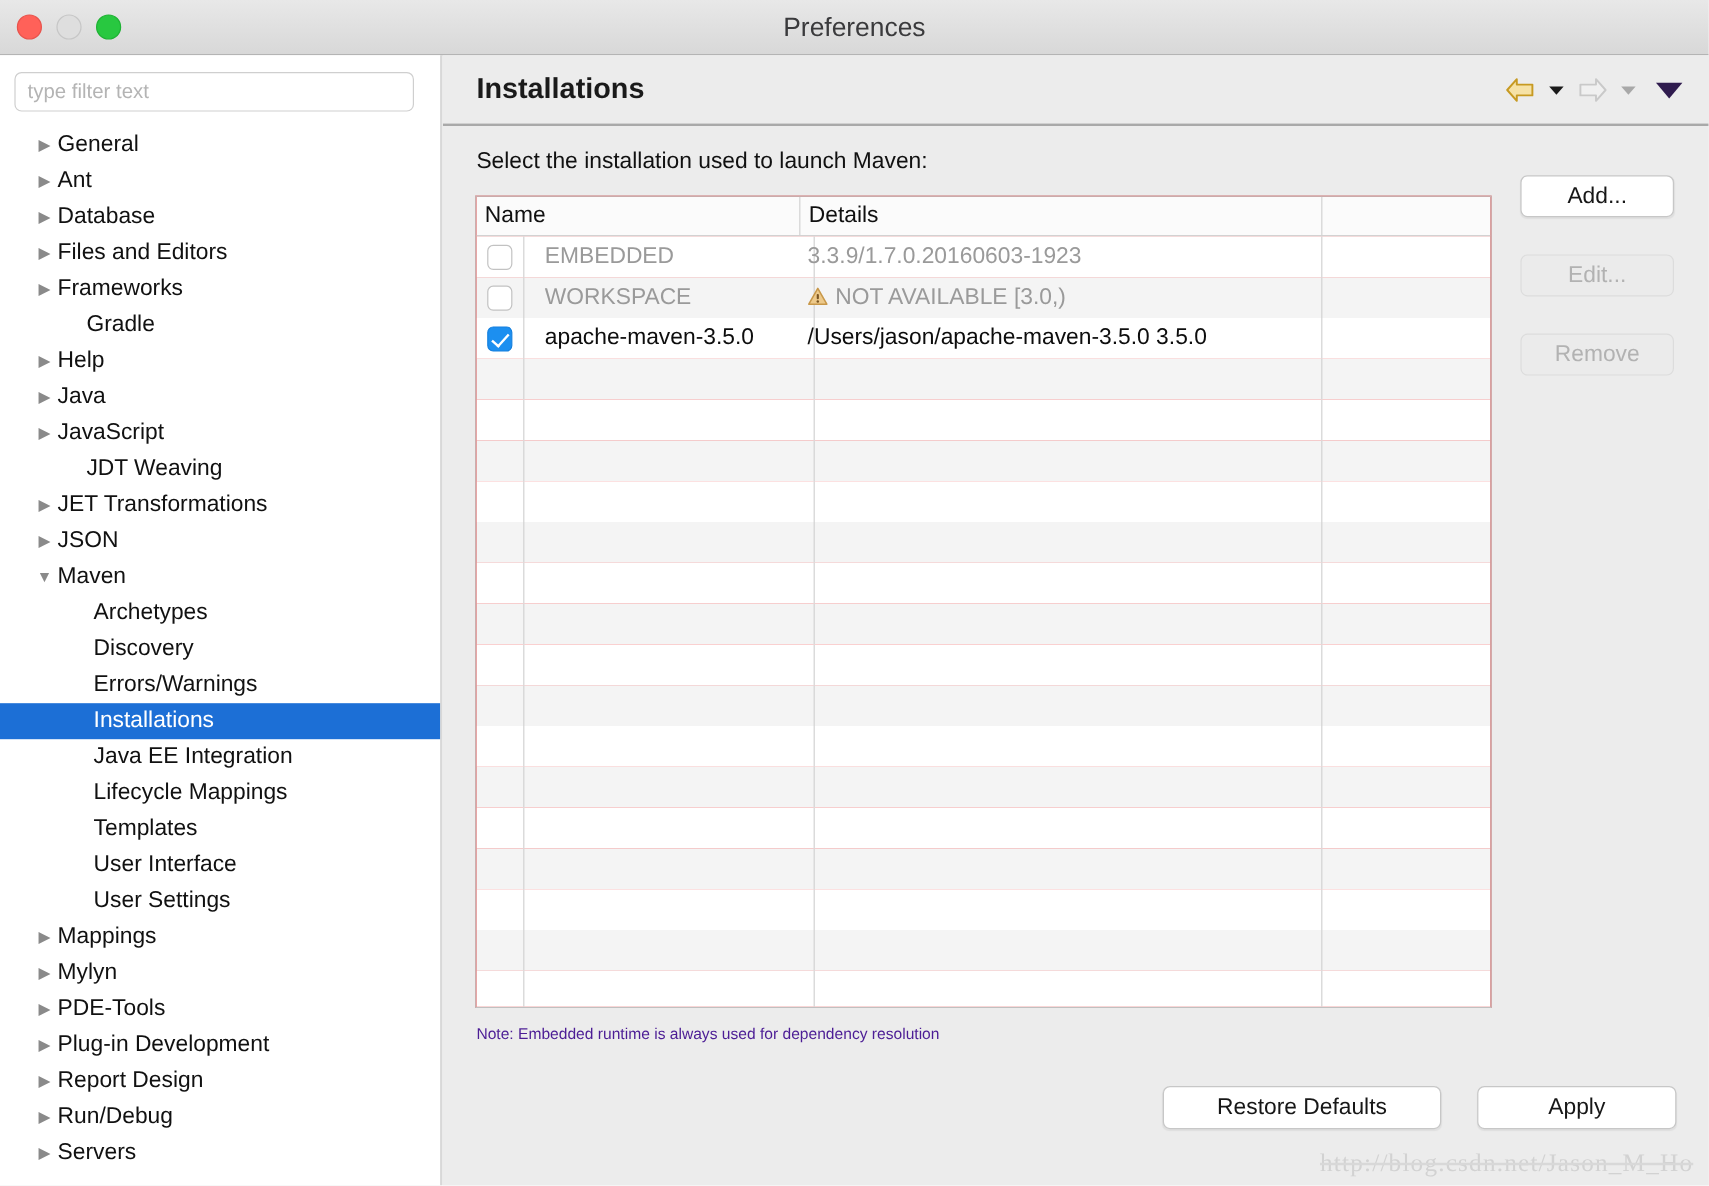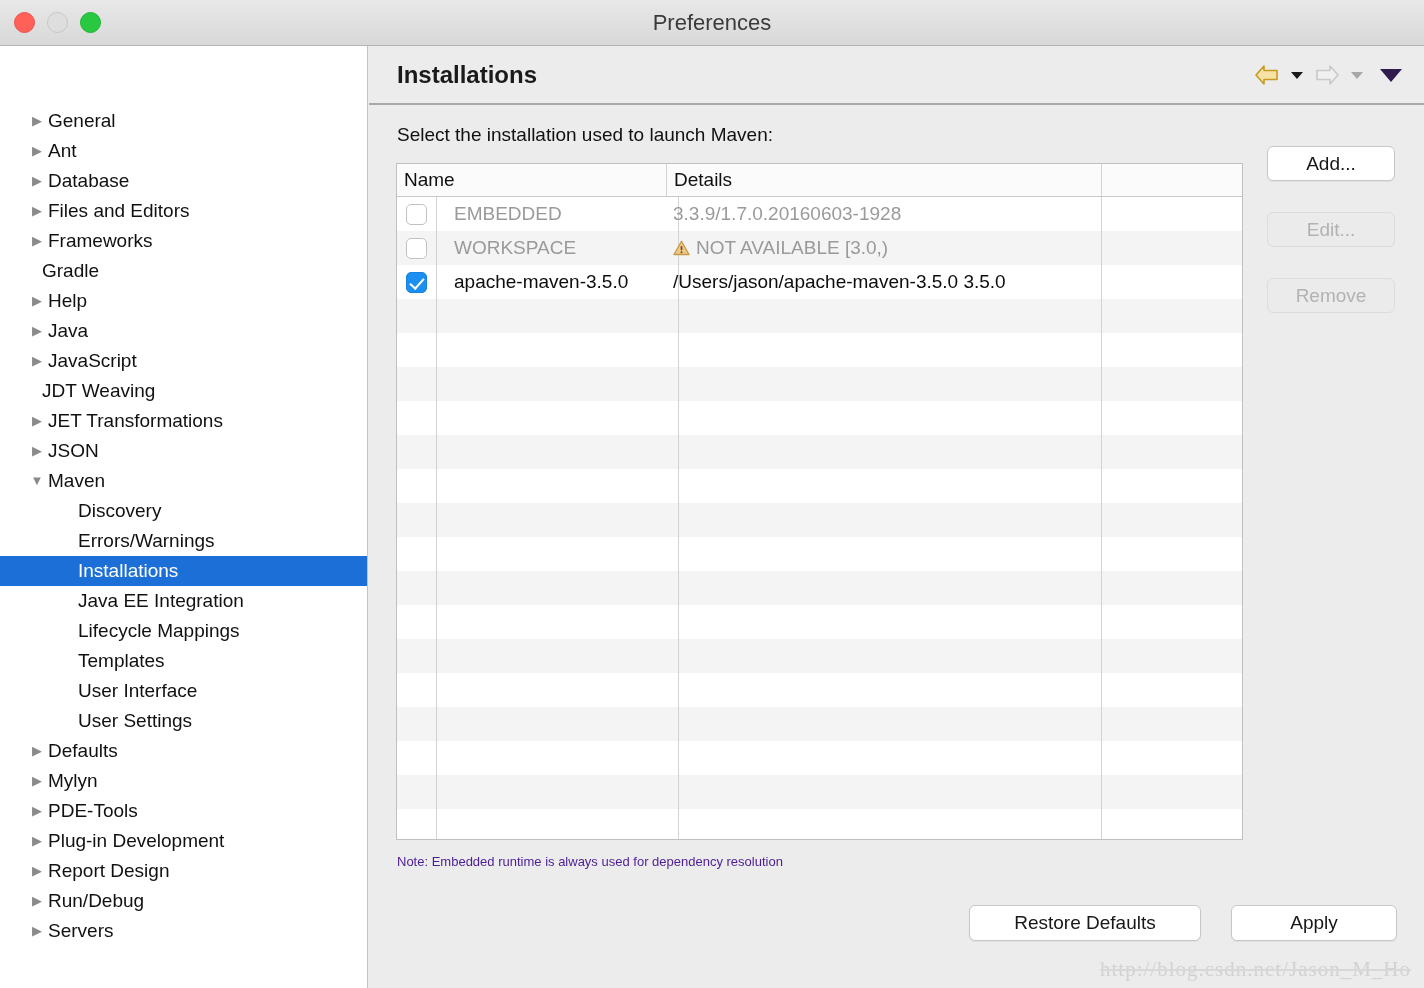--- a/index.html
+++ b/index.html
@@ -105,21 +105,21 @@
     width: 18px;
     height: 30px;
     line-height: 30px;
     text-align: center;
     color: #8a8a8a;
     font-size: 13px;
   }
   .tree-label { display: inline-block; }
   .lvl1 .twisty { left: 28px; }
   .lvl1 .tree-label { margin-left: 48px; }
-  .lvl1.noarrow .tree-label { margin-left: 42px; }
+  .lvl1.noarrow .tree-label { margin-left: 72px; }
   .lvl2 .tree-label { margin-left: 78px; }
 
   
   .main {
     position: absolute;
     left: 369px; top: 46px;
     width: 1055px; height: 942px;
     background: #ececec;
     overflow: hidden;
   }
@@ -344,43 +344,47 @@
   <div class="titlebar">
     <div class="traffic">
       <span class="light close"></span>
       <span class="light min"></span>
       <span class="light max"></span>
     </div>
     <div class="window-title">Preferences</div>
   </div>
 
   <div class="sidebar">
+    <div class="filter-wrap">
+      <input class="filter-input" type="text" placeholder="type filter text" style="">
+    </div>
     <div class="tree" id="tree">
         <div class="tree-row lvl1"><span class="twisty">▶</span><span class="tree-label">General</span></div>
         <div class="tree-row lvl1"><span class="twisty">▶</span><span class="tree-label">Ant</span></div>
         <div class="tree-row lvl1"><span class="twisty">▶</span><span class="tree-label">Database</span></div>
         <div class="tree-row lvl1"><span class="twisty">▶</span><span class="tree-label">Files and Editors</span></div>
         <div class="tree-row lvl1"><span class="twisty">▶</span><span class="tree-label">Frameworks</span></div>
         <div class="tree-row lvl1 noarrow"><span class="tree-label">Gradle</span></div>
         <div class="tree-row lvl1"><span class="twisty">▶</span><span class="tree-label">Help</span></div>
         <div class="tree-row lvl1"><span class="twisty">▶</span><span class="tree-label">Java</span></div>
         <div class="tree-row lvl1"><span class="twisty">▶</span><span class="tree-label">JavaScript</span></div>
         <div class="tree-row lvl1 noarrow"><span class="tree-label">JDT Weaving</span></div>
         <div class="tree-row lvl1"><span class="twisty">▶</span><span class="tree-label">JET Transformations</span></div>
         <div class="tree-row lvl1"><span class="twisty">▶</span><span class="tree-label">JSON</span></div>
         <div class="tree-row lvl1"><span class="twisty">▼</span><span class="tree-label">Maven</span></div>
+        <div class="tree-row lvl2 noarrow"><span class="tree-label">Archetypes</span></div>
         <div class="tree-row lvl2 noarrow"><span class="tree-label">Discovery</span></div>
         <div class="tree-row lvl2 noarrow"><span class="tree-label">Errors/Warnings</span></div>
         <div class="tree-row lvl2 selected noarrow"><span class="tree-label">Installations</span></div>
         <div class="tree-row lvl2 noarrow"><span class="tree-label">Java EE Integration</span></div>
         <div class="tree-row lvl2 noarrow"><span class="tree-label">Lifecycle Mappings</span></div>
         <div class="tree-row lvl2 noarrow"><span class="tree-label">Templates</span></div>
         <div class="tree-row lvl2 noarrow"><span class="tree-label">User Interface</span></div>
         <div class="tree-row lvl2 noarrow"><span class="tree-label">User Settings</span></div>
-        <div class="tree-row lvl1"><span class="twisty">▶</span><span class="tree-label">Defaults</span></div>
+        <div class="tree-row lvl1"><span class="twisty">▶</span><span class="tree-label">Mappings</span></div>
         <div class="tree-row lvl1"><span class="twisty">▶</span><span class="tree-label">Mylyn</span></div>
         <div class="tree-row lvl1"><span class="twisty">▶</span><span class="tree-label">PDE-Tools</span></div>
         <div class="tree-row lvl1"><span class="twisty">▶</span><span class="tree-label">Plug-in Development</span></div>
         <div class="tree-row lvl1"><span class="twisty">▶</span><span class="tree-label">Report Design</span></div>
         <div class="tree-row lvl1"><span class="twisty">▶</span><span class="tree-label">Run/Debug</span></div>
         <div class="tree-row lvl1"><span class="twisty">▶</span><span class="tree-label">Servers</span></div>
       </div>
   </div>
 
   <div class="main">
@@ -416,21 +420,21 @@
         <div class="th c-name">Name</div>
         <div class="th c-details">Details</div>
         <div class="th c-extra"></div>
       </div>
       <div class="tbody" id="tbody">
           <div class="trow">
             <div class="cell c-check">
               <span class="cbox"></span>
             </div>
             <div class="cell c-name dim">EMBEDDED</div>
-            <div class="cell c-details dim">3.3.9/1.7.0.20160603-1928</div>
+            <div class="cell c-details dim">3.3.9/1.7.0.20160603-1923</div>
             <div class="cell c-extra"></div>
           </div>
           <div class="trow alt">
             <div class="cell c-check">
               <span class="cbox"></span>
             </div>
             <div class="cell c-name dim">WORKSPACE</div>
             <div class="cell c-details dim"><span class="warn-icon"><svg width="17" height="16" viewBox="0 0 17 16">
                   <path d="M8.5 1.3 L16 14.5 L1 14.5 Z" fill="#edc98a" stroke="#c8984a" stroke-width="1.3" stroke-linejoin="round"></path>
                   <rect x="7.6" y="6" width="1.8" height="4.4" rx="0.8" fill="#7a5420"></rect>

